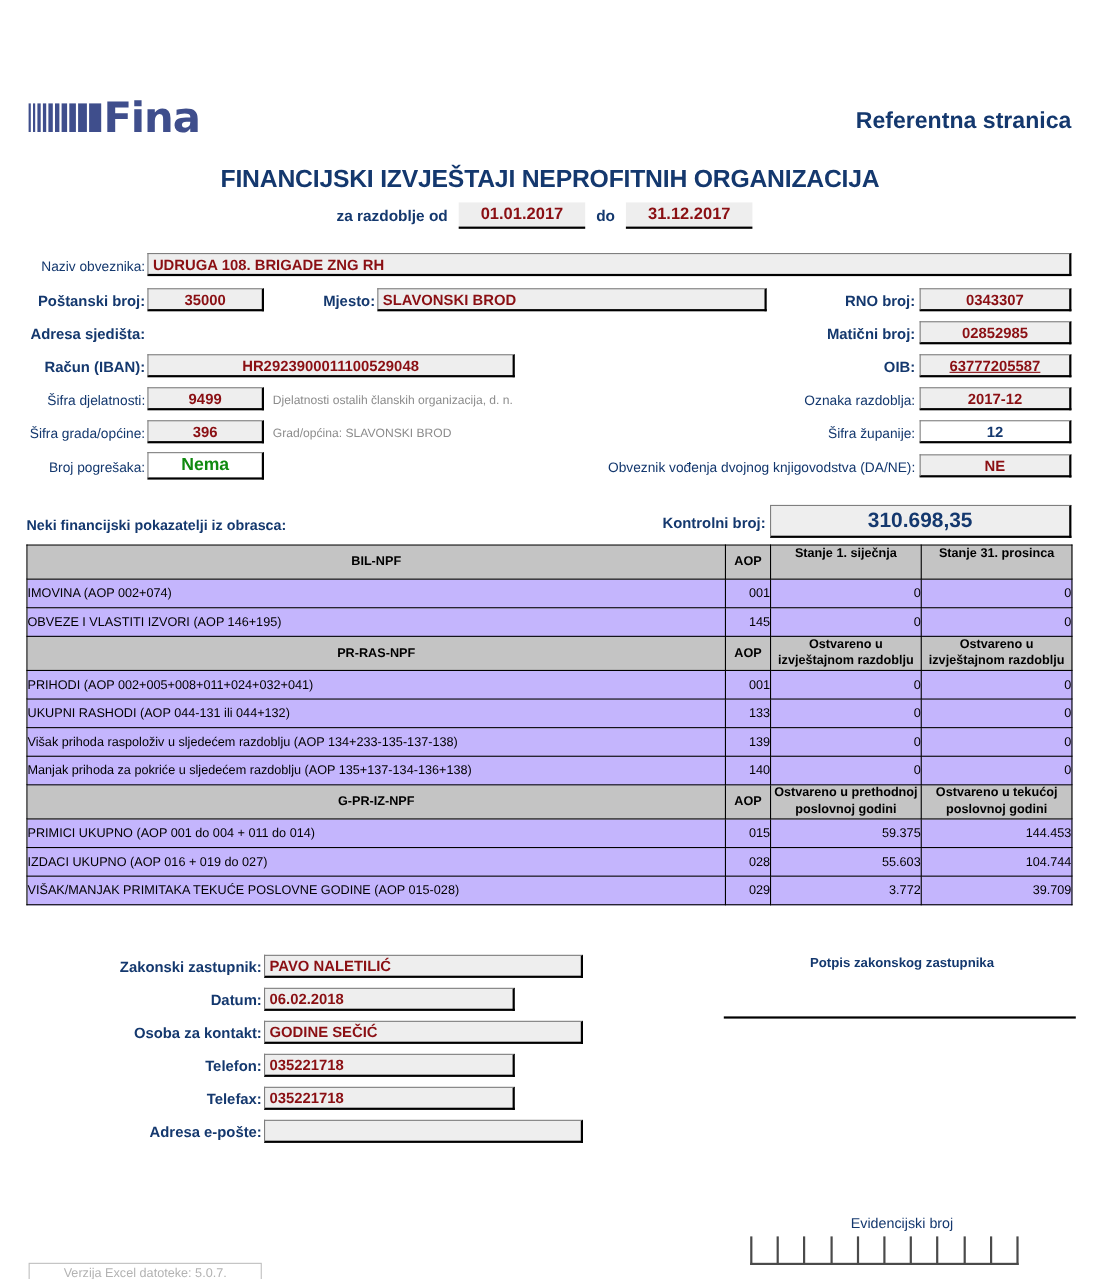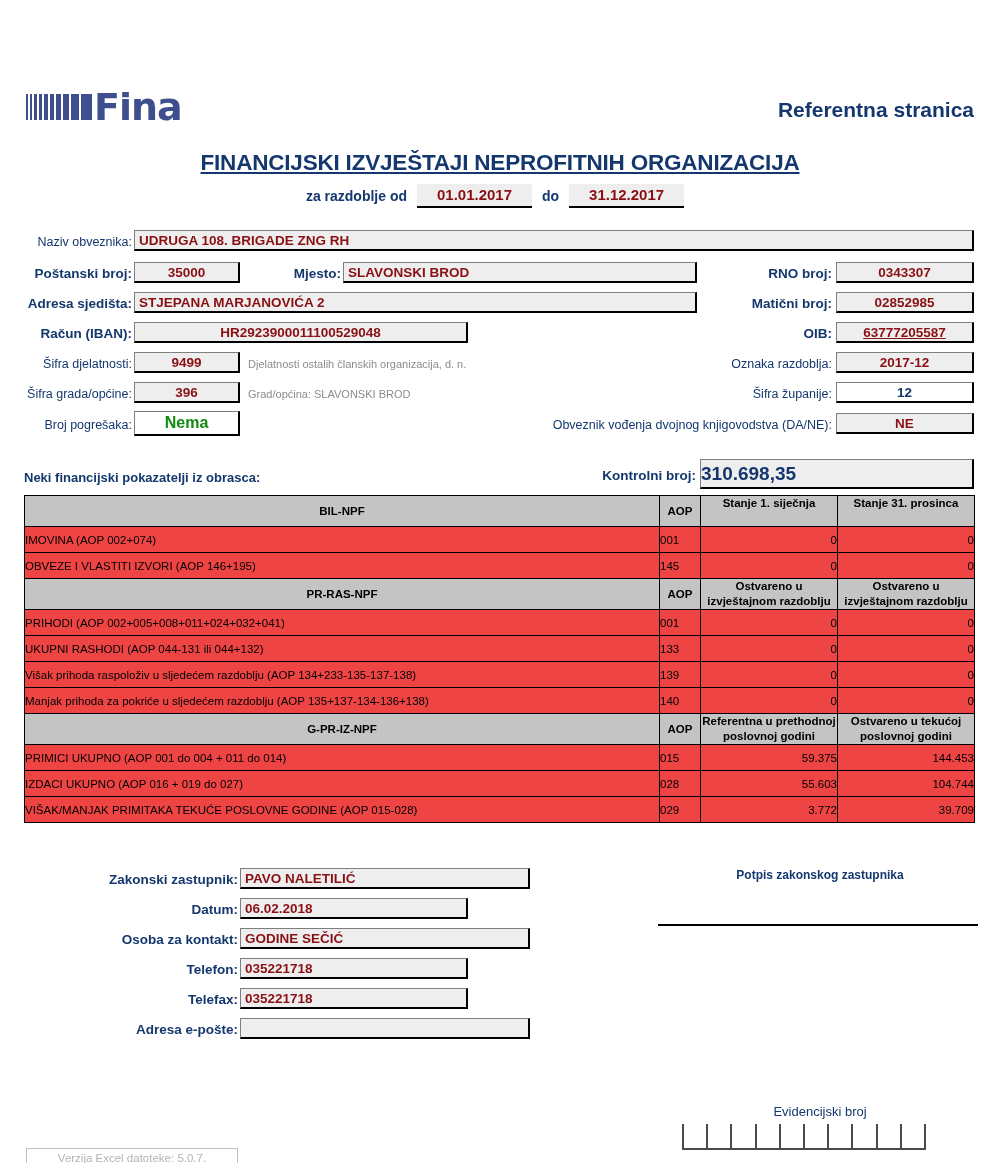--- a/index.html
+++ b/index.html
@@ -17,21 +17,21 @@
   
   .hdr { position:absolute; left:0; top:0; width:1000px; height:112px; }
   .logo { position:absolute; left:26px; top:62px; display:flex; align-items:flex-end; }
   .logo-bars { display:flex; align-items:flex-end; height:26px; gap:2px; margin-right:1px; }
   .logo-bars i { display:block; background:#3f4e8c; height:26px; }
   .logo-word { font-size:38px; font-weight:bold; color:#3f4e8c; line-height:26px;
                letter-spacing:-1px; margin-left:1px; font-family:"DejaVu Sans", sans-serif; }
   .refpage { position:absolute; right:26px; top:66px; font-size:21px; font-weight:bold; color:#14386e; }
 
   .maintitle { position:absolute; left:0; top:118px; width:1000px; text-align:center;
-               font-size:22.5px; font-weight:bold; color:#14386e; letter-spacing:-0.2px;text-decoration:underline; }
+               font-size:22.5px; font-weight:bold; color:#14386e; letter-spacing:-0.2px; }
 
   .periodrow { position:absolute; left:0; top:152px; width:1000px;
                display:flex; justify-content:center; align-items:center; gap:0; }
   .periodrow .lbl { font-size:14px; font-weight:bold; color:#14386e; }
   .datebox { width:115px; height:24px; background:#eeeeee; border-bottom:2px solid #000;
              color:#8a0f13; font-size:15px; font-weight:bold; text-align:center; line-height:22px;
              margin:0 10px; }
 
   
   .fld { position:absolute; font-size:12.5px; }
@@ -52,34 +52,34 @@
   .box.navy { color:#14386e; }
   .box.green { color:#108a10; font-size:16px; }
   .note { color:#8c8c8c; font-size:11px; white-space:nowrap; }
 
   
   .pokaz { position:absolute; left:24px; top:438px; font-size:13px; font-weight:bold; color:#14386e; }
   .knlbl { position:absolute; left:586px; top:436px; width:110px; text-align:right;
            font-size:13.5px; font-weight:bold; color:#14386e; }
   .knbox { position:absolute; left:700px; top:427px; width:274px; height:30px;
            background:#eeeeee; border:1px solid #7f7f7f; border-right:2px solid #000; border-bottom:2px solid #000;
-           color:#14386e; font-size:19px; font-weight:bold; line-height:27px; }
+           color:#14386e; font-size:19px; font-weight:bold; text-align:center; line-height:27px; }
 
   
   table.fin { position:absolute; left:24px; top:463px; width:950px; border-collapse:collapse; table-layout:fixed; }
   table.fin td { border:1px solid #000; font-size:11.5px; color:#000; padding:0; height:25px; }
   .c-desc { width:635px; }
   .c-aop  { width:41px; }
   .c-v1   { width:137px; }
   .c-v2   { width:137px; }
   tr.sec td { background:#c4c4c4; font-weight:bold; text-align:center; vertical-align:middle; }
   tr.sec td .clip { display:block; height:30px; overflow:hidden; line-height:15px; text-align:center; }
-  tr.data td { background:#ef4444; height:26px; }
+  tr.data td { background:#c4b5fd; height:26px; }
   td.desc { text-align:left; padding-left:5px; }
-  td.aop  { text-align:left; }
+  td.aop  { text-align:right; }
   td.val  { text-align:right; padding-right:6px; }
 
   
   .sigtitle { position:absolute; left:650px; top:836px; width:340px; text-align:center;
               font-size:12px; font-weight:bold; color:#14386e; }
   .sigline { position:absolute; left:658px; top:892px; width:320px; border-bottom:2px solid #000; }
 
   
   .evtitle { position:absolute; left:650px; top:1072px; width:340px; text-align:center;
              font-size:13px; color:#14386e; }
@@ -131,21 +131,20 @@
   <div class="fld box l" style="left:134px; top:198px; width:840px;">UDRUGA 108. BRIGADE ZNG RH</div>
 
   <div class="fld lab b" style="left:22px; top:234px; width:110px; font-size:13.5px;">Poštanski broj:</div>
   <div class="fld box c" style="left:134px; top:230px; width:106px;">35000</div>
   <div class="fld lab b" style="left:255px; top:234px; width:86px; font-size:13.5px;">Mjesto:</div>
   <div class="fld box l" style="left:343px; top:230px; width:354px;">SLAVONSKI BROD</div>
   <div class="fld lab b" style="left:720px; top:234px; width:112px; font-size:13.5px;">RNO broj:</div>
   <div class="fld box c" style="left:836px; top:230px; width:138px;">0343307</div>
 
   <div class="fld lab b" style="left:22px; top:264px; width:110px; font-size:13.5px;">Adresa sjedišta:</div>
-  <div class="fld box l" style="left:134px; top:260px; width:563px;">STJEPANA MARJANOVIĆA 2</div>
   <div class="fld lab b" style="left:700px; top:264px; width:132px; font-size:13.5px;">Matični broj:</div>
   <div class="fld box c" style="left:836px; top:260px; width:138px;">02852985</div>
 
   <div class="fld lab b" style="left:22px; top:294px; width:110px; font-size:13.5px;">Račun (IBAN):</div>
   <div class="fld box c" style="left:134px; top:290px; width:334px;">HR2923900011100529048</div>
   <div class="fld lab b" style="left:700px; top:294px; width:132px; font-size:13.5px;">OIB:</div>
   <div class="fld box c" style="left:836px; top:290px; width:138px;text-decoration:underline;">63777205587</div>
 
   <div class="fld lab" style="left:12px; top:325px; width:120px;">Šifra djelatnosti:</div>
   <div class="fld box c" style="left:134px; top:320px; width:106px;">9499</div>
@@ -229,21 +228,21 @@
         <tr class="data">
           <td class="desc">Manjak prihoda za pokriće u sljedećem razdoblju (AOP 135+137-134-136+138)</td>
           <td class="aop">140</td>
           <td class="val">0</td>
           <td class="val">0</td>
         </tr>
         <tr class="sec">
           <td>G-PR-IZ-NPF</td>
           <td>AOP</td>
           <td>
-            <span class="clip">Referentna u prethodnoj poslovnoj godini</span>
+            <span class="clip">Ostvareno u prethodnoj poslovnoj godini</span>
           </td>
           <td>
             <span class="clip">Ostvareno u tekućoj poslovnoj godini</span>
           </td>
         </tr>
         <tr class="data">
           <td class="desc">PRIMICI UKUPNO  (AOP 001 do 004 + 011 do 014)</td>
           <td class="aop">015</td>
           <td class="val">59.375</td>
           <td class="val">144.453</td>

